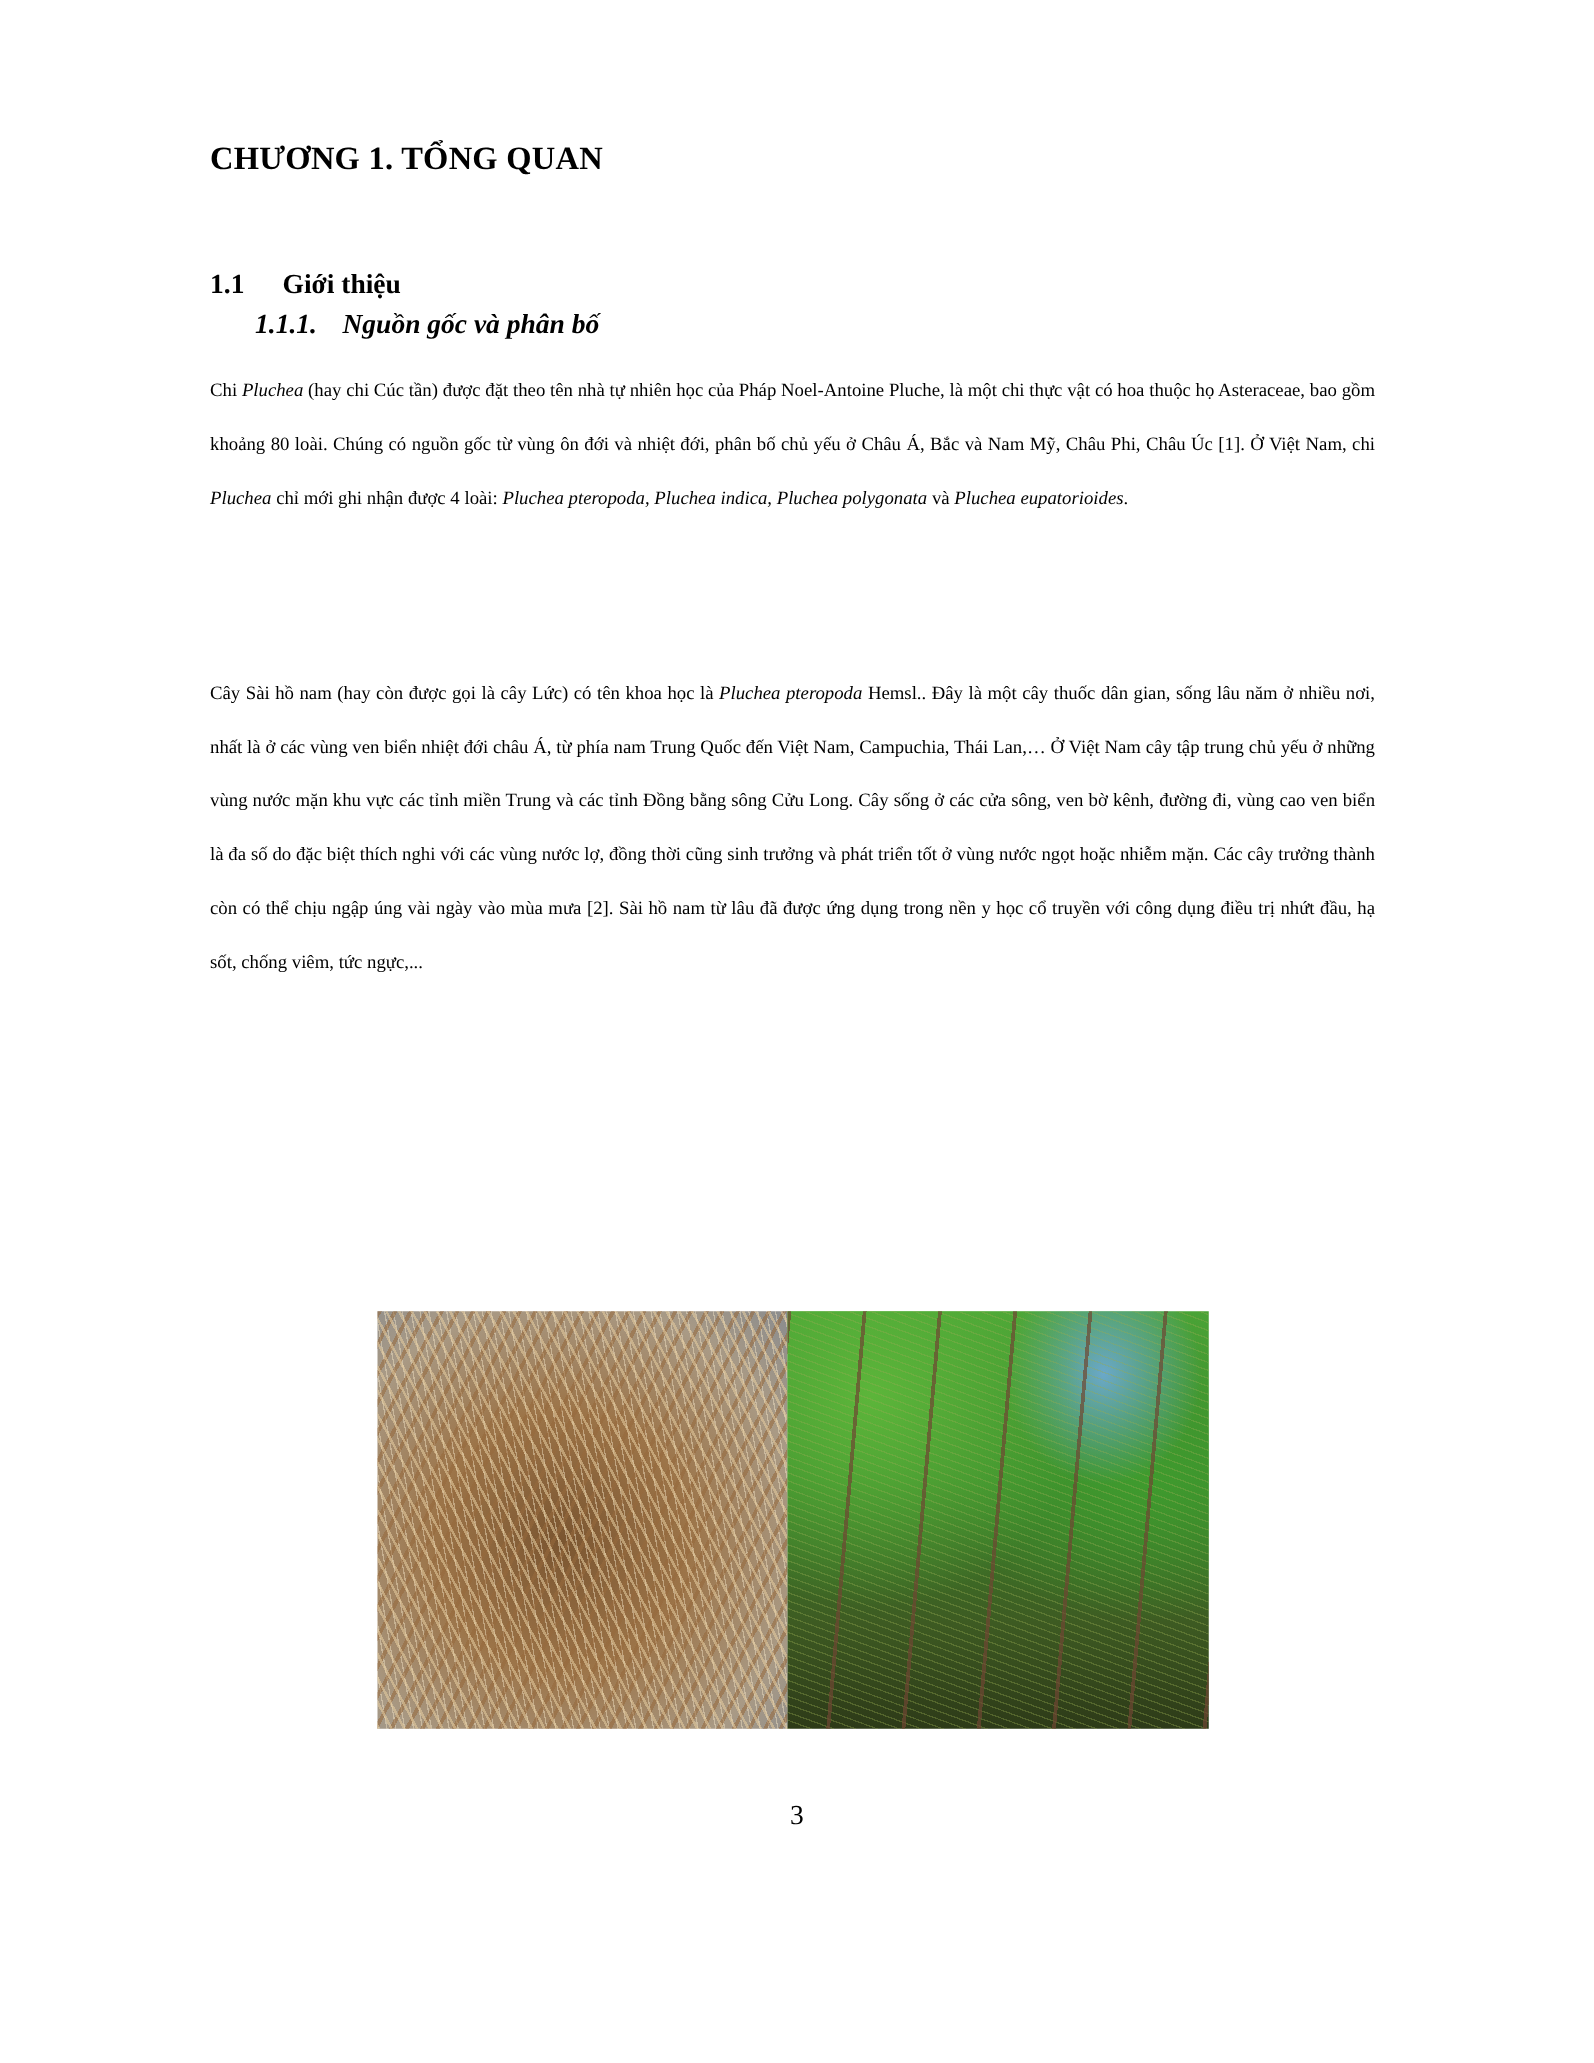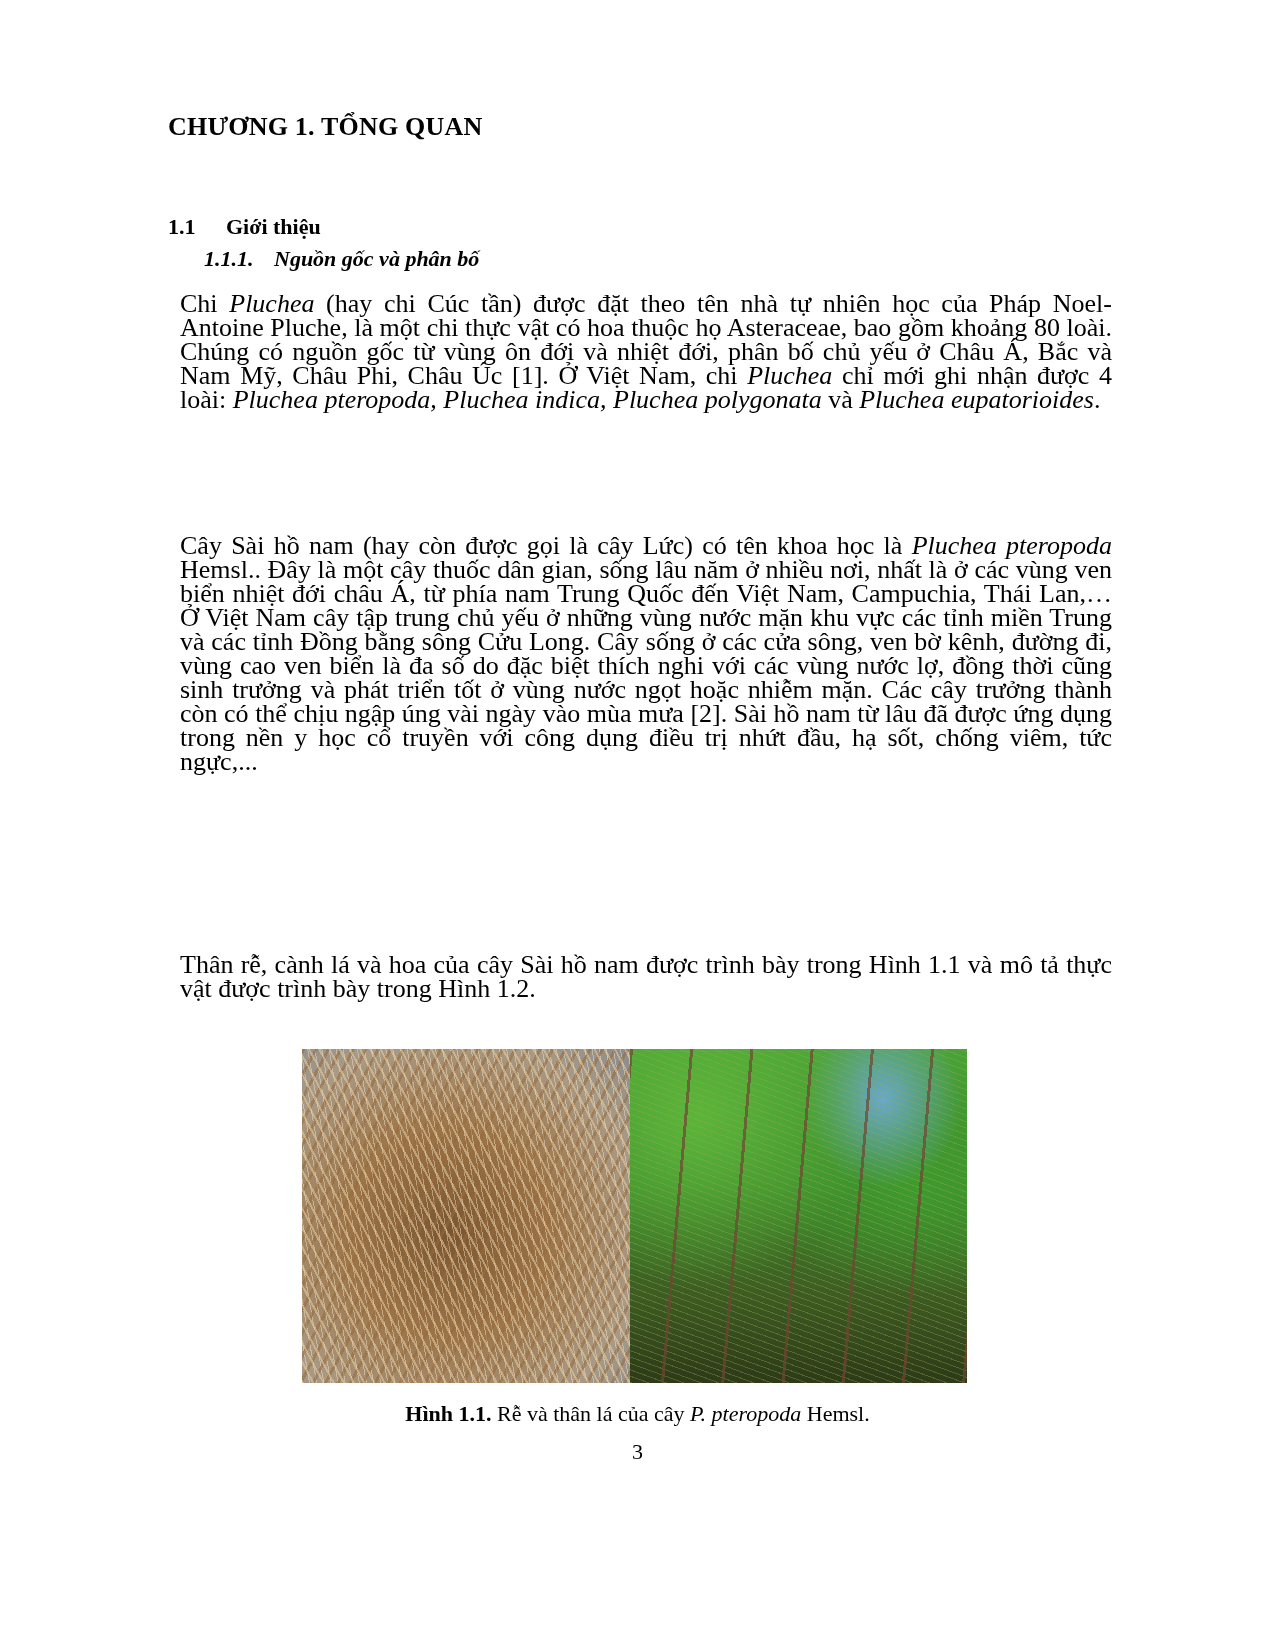--- a/index.html
+++ b/index.html
@@ -4,21 +4,21 @@
 <style>
   html, body { margin: 0; padding: 0; background: #ffffff; }
   body { width: 1275px; height: 1650px; position: relative; overflow: hidden;
          font-family: "Liberation Serif", serif; color: #000; }
   .page { position: absolute; left: 0; top: 0; width: 1275px; height: 1650px; }
   .h1 { position: absolute; left: 168px; top: 112px; font-size: 26px; font-weight: bold; letter-spacing: 0.2px; }
   .h2 { position: absolute; left: 168px; top: 194px; font-size: 22px; font-weight: bold; margin-top: 20px; }
   .h2 .num { display: inline-block; width: 58px; }
   .h3 { position: absolute; left: 168px; top: 246px; font-size: 22px; font-weight: bold; font-style: italic; margin-left: 36px; }
   .h3 .num { display: inline-block; width: 70px; }
-  .para { position: absolute; left: 180px; width: 932px; font-size: 26px; line-height: 24px;
+  .para { position: absolute; left: 168px; width: 932px; font-size: 15px; line-height: 43px;
           text-align: justify; }
   .para i { font-style: italic; }
   #p1 { top: 292px; }
   #p2 { top: 534px; }
   #p3 { top: 953px; }
   .figure { position: absolute; left: 302px; top: 1049px; width: 665px; height: 334px; display: flex; }
   .photo { height: 334px; position: relative; overflow: hidden; }
   .photo-roots { width: 328px;
      background:
        repeating-linear-gradient(62deg, rgba(230,205,160,0.55) 0 2px, transparent 2px 9px),
@@ -51,23 +51,21 @@
   </div>
 
   <div class="h3">
     <span class="num">1.1.1.</span><span>Nguồn gốc và phân bố</span>
   </div>
 
   <p class="para" id="p1" style="margin:0"><span>Chi </span><i>Pluchea</i><span> (hay chi Cúc tần) được đặt theo tên nhà tự nhiên học của Pháp Noel-Antoine Pluche, là một chi thực vật có hoa thuộc họ Asteraceae, bao gồm khoảng 80 loài. Chúng có nguồn gốc từ vùng ôn đới và nhiệt đới, phân bố chủ yếu ở Châu Á, Bắc và Nam Mỹ, Châu Phi, Châu Úc [1]. Ở Việt Nam, chi </span><i>Pluchea</i><span> chỉ mới ghi nhận được 4 loài: </span><i>Pluchea pteropoda, Pluchea indica, Pluchea polygonata</i><span> và </span><i>Pluchea eupatorioides</i><span>.</span></p>
 
   <p class="para" id="p2" style="margin:0"><span>Cây Sài hồ nam (hay còn được gọi là cây Lức) có tên khoa học là </span><i>Pluchea pteropoda</i><span> Hemsl.. Đây là một cây thuốc dân gian, sống lâu năm ở nhiều nơi, nhất là ở các vùng ven biển nhiệt đới châu Á, từ phía nam Trung Quốc đến Việt Nam, Campuchia, Thái Lan,… Ở Việt Nam cây tập trung chủ yếu ở những vùng nước mặn khu vực các tỉnh miền Trung và các tỉnh Đồng bằng sông Cửu Long. Cây sống ở các cửa sông, ven bờ kênh, đường đi, vùng cao ven biển là đa số do đặc biệt thích nghi với các vùng nước lợ, đồng thời cũng sinh trưởng và phát triển tốt ở vùng nước ngọt hoặc nhiễm mặn. Các cây trưởng thành còn có thể chịu ngập úng vài ngày vào mùa mưa [2]. Sài hồ nam từ lâu đã được ứng dụng trong nền y học cổ truyền với công dụng điều trị nhứt đầu, hạ sốt, chống viêm, tức ngực,...</span></p>
 
-  <p class="para" id="p3" style="margin:0"><span>Thân rễ, cành lá và hoa của cây Sài hồ nam được trình bày trong Hình 1.1 và mô tả thực vật được trình bày trong Hình 1.2.</span></p>
 
   <div class="figure">
     <div class="photo photo-roots"></div>
     <div class="photo photo-plant"></div>
   </div>
 
-  <div class="caption"><b>Hình 1.1.</b><span> Rễ và thân lá của cây </span><i>P. pteropoda</i><span> Hemsl.</span></div>
 
   <div class="page-number">3</div>
 </div>
 
 </body></html>

